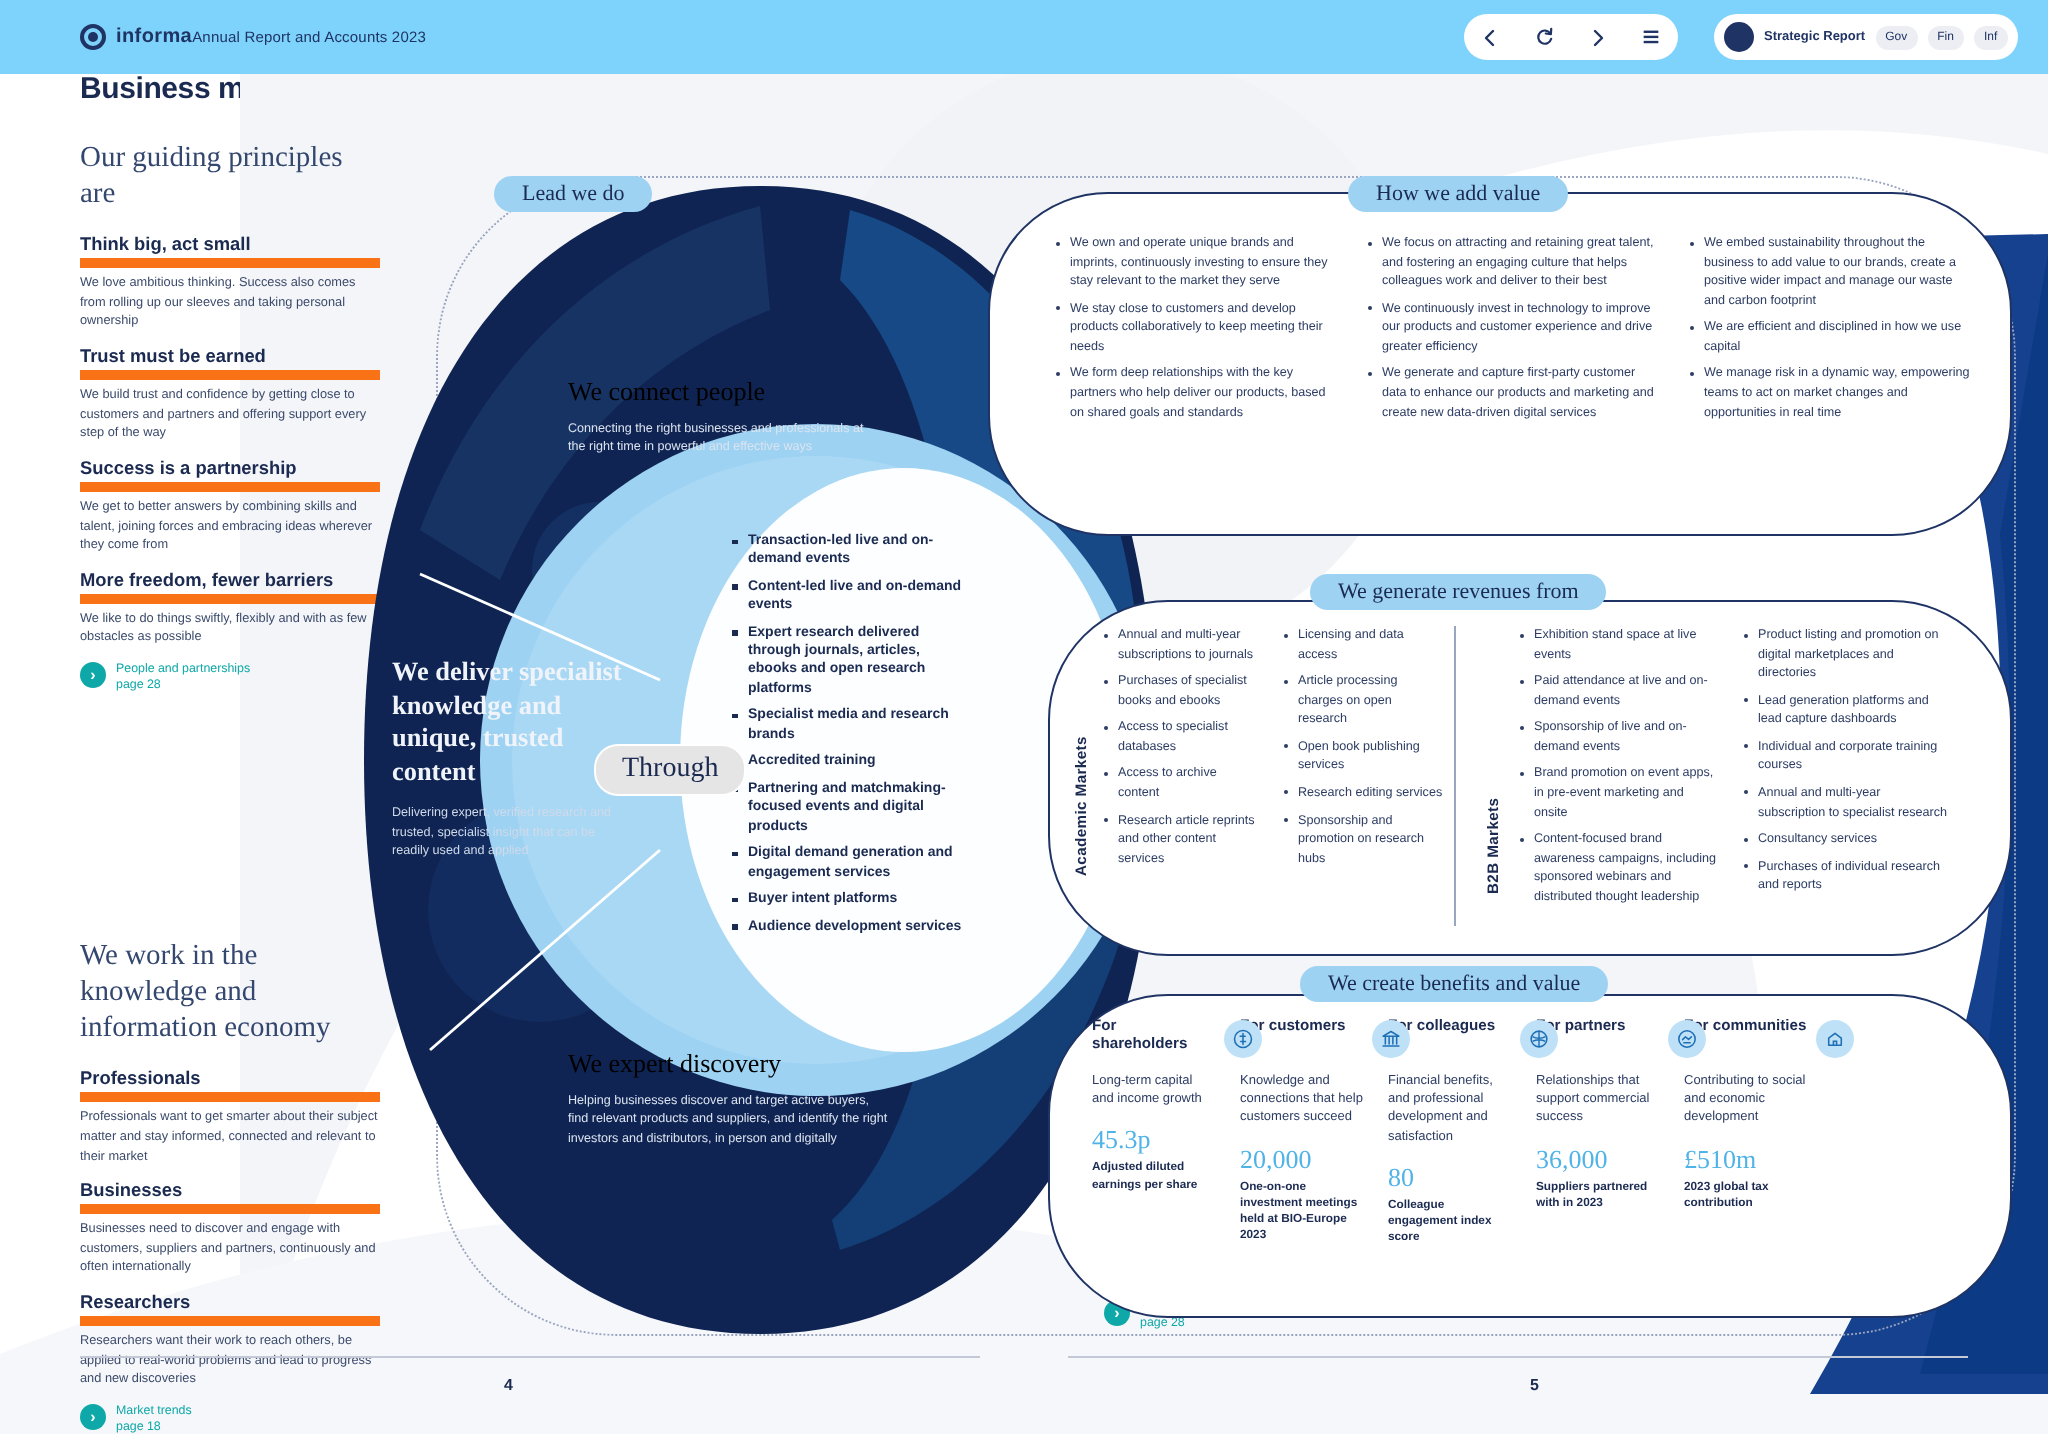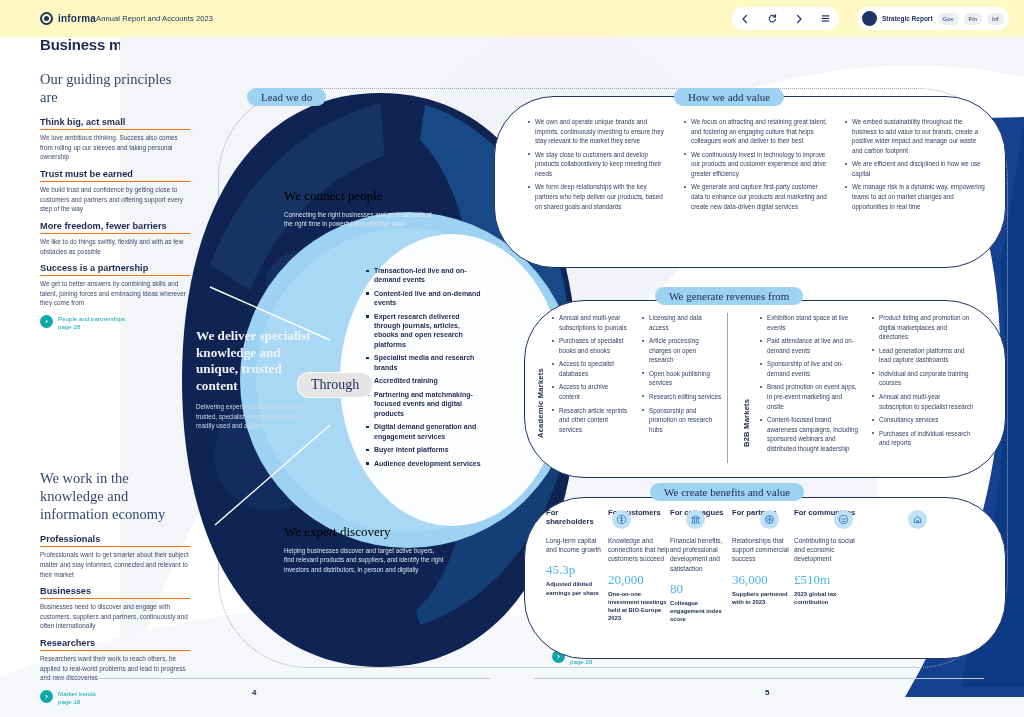--- a/index.html
+++ b/index.html
@@ -8,21 +8,21 @@
     font-family: "Liberation Sans", sans-serif;
     background: #ffffff;
     color: #1b2a51;
     position: relative;
     overflow: hidden;
   }
 
   
   .toolbar {
     position: absolute; left: 0; top: 0; width: 1024px; height: 37px;
-    background: #fef9c3;
+    background: #7dd3fc;
     display: flex; align-items: center;
   }
   .brand { display: flex; align-items: center; gap: 5px; margin-left: 40px; }
   .brand-mark {
     width: 13px; height: 13px; border-radius: 50%;
     border: 2px solid #1f3364; position: relative; flex: none;
   }
   .brand-mark::after {
     content: ""; position: absolute; left: 2px; top: 2px;
     width: 5px; height: 5px; border-radius: 50%; background: #1f3364;
@@ -67,21 +67,21 @@
   
   .sidebar { position: absolute; left: 40px; top: 70px; width: 150px; }
   .sb-head {
     font-family: "Liberation Serif", serif;
     font-size: 14.5px; line-height: 1.25; color: #34476f; margin-bottom: 11px;
   }
   .sb-head.second { margin-top: 0; }
   .sb-item { margin-bottom: 7px; }
   .sb-item h4 {
     font-size: 9.2px; font-weight: bold; color: #1b2a51;
-    padding-bottom: 2px; border-bottom: 1px solid #f97316; margin-bottom: 3px;
+    padding-bottom: 2px; border-bottom: 5px solid #f97316; margin-bottom: 3px;
   }
   .sb-item p { font-size: 6.4px; line-height: 1.5; color: #3b4a6b; }
   .sb-link { display: flex; align-items: flex-start; gap: 5px; margin-top: 7px; cursor: pointer; }
   .sb-link .arrow {
     width: 13px; height: 13px; border-radius: 50%; background: #0fa8a8;
     color: #fff; font-size: 8px; display: flex; align-items: center;
     justify-content: center; flex: none; font-weight: bold;
   }
   .sb-link .ltext { font-size: 6.2px; line-height: 1.35; color: #0fa8a8; }
 
@@ -369,21 +369,21 @@
         <li>Annual and multi-year subscription to specialist research</li>
         <li>Consultancy services</li>
         <li>Purchases of individual research and reports</li>
       </ul>
     </div>
 </div>
 
 <div class="panel" style="left:524px; top:497px; width:482px; height:162px;"></div>
 <div class="pill" style="left:650px; top:483px;">We create benefits and value</div>
 
-<div class="panel-inner" style="left:546px; top:508px; width:440px; " id="benefits-row">
+<div class="panel-inner" style="left:546px; top:508px; width:440px; gap:12px;" id="benefits-row">
     <div class="benefit-col">
       <h5>For shareholders</h5>
       <div class="desc">Long-term capital and income growth</div>
       <div class="stat">45.3p</div>
       <div class="statlabel">Adjusted diluted earnings per share</div>
     </div>
     <div class="benefit-col">
       <h5>For customers</h5>
       <div class="desc">Knowledge and connections that help customers succeed</div>
       <div class="stat">20,000</div>
@@ -420,26 +420,26 @@
   <div id="principles-list">
       <div class="sb-item">
         <h4>Think big, act small</h4>
         <p>We love ambitious thinking. Success also comes from rolling up our sleeves and taking personal ownership</p>
       </div>
       <div class="sb-item">
         <h4>Trust must be earned</h4>
         <p>We build trust and confidence by getting close to customers and partners and offering support every step of the way</p>
       </div>
       <div class="sb-item">
+        <h4>Success is a partnership</h4>
+        <p>We get to better answers by combining skills and talent, joining forces and embracing ideas wherever they come from</p>
+      </div>
+      <div class="sb-item">
         <h4>More freedom, fewer barriers</h4>
         <p>We like to do things swiftly, flexibly and with as few obstacles as possible</p>
-      </div>
-      <div class="sb-item">
-        <h4>Success is a partnership</h4>
-        <p>We get to better answers by combining skills and talent, joining forces and embracing ideas wherever they come from</p>
       </div>
     </div>
   <div class="sb-link">
     <span class="arrow">›</span>
     <span class="ltext" style="white-space:pre-line;">People and partnerships
 page 28</span>
   </div>
 </div>
 
 <div class="block2">

